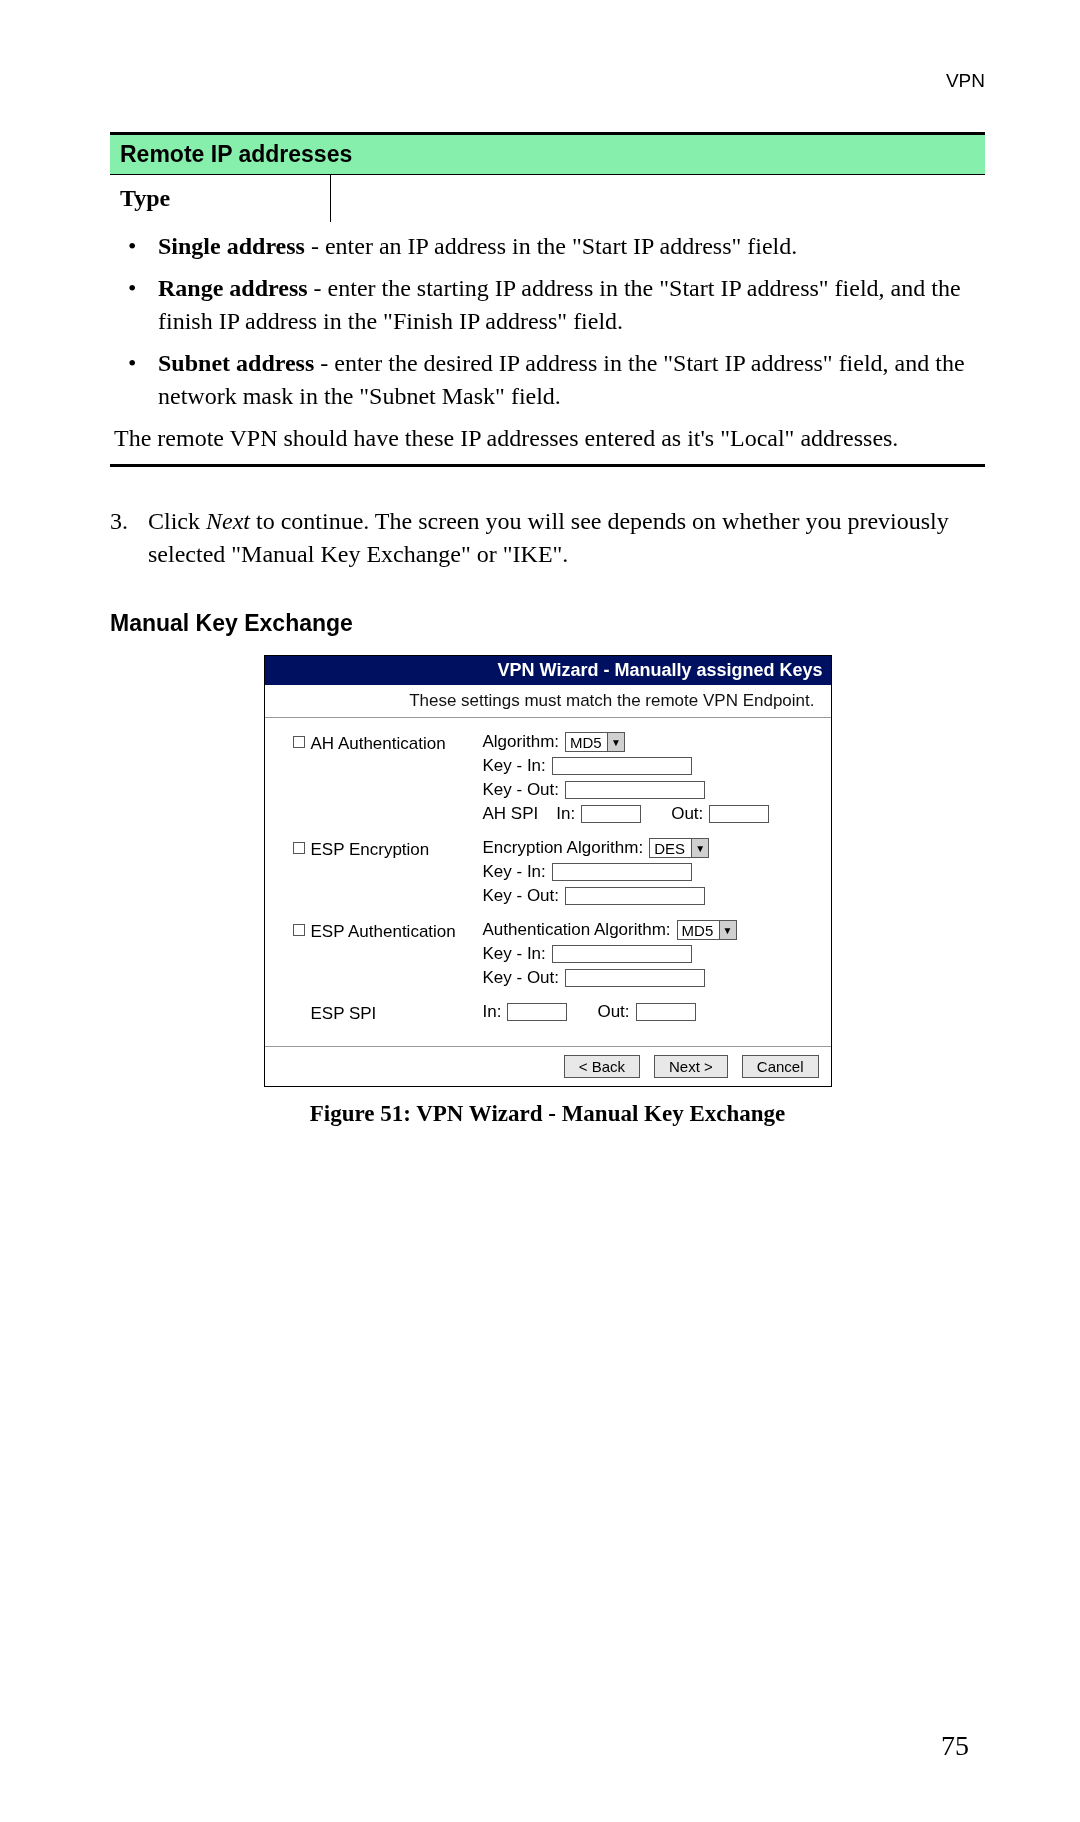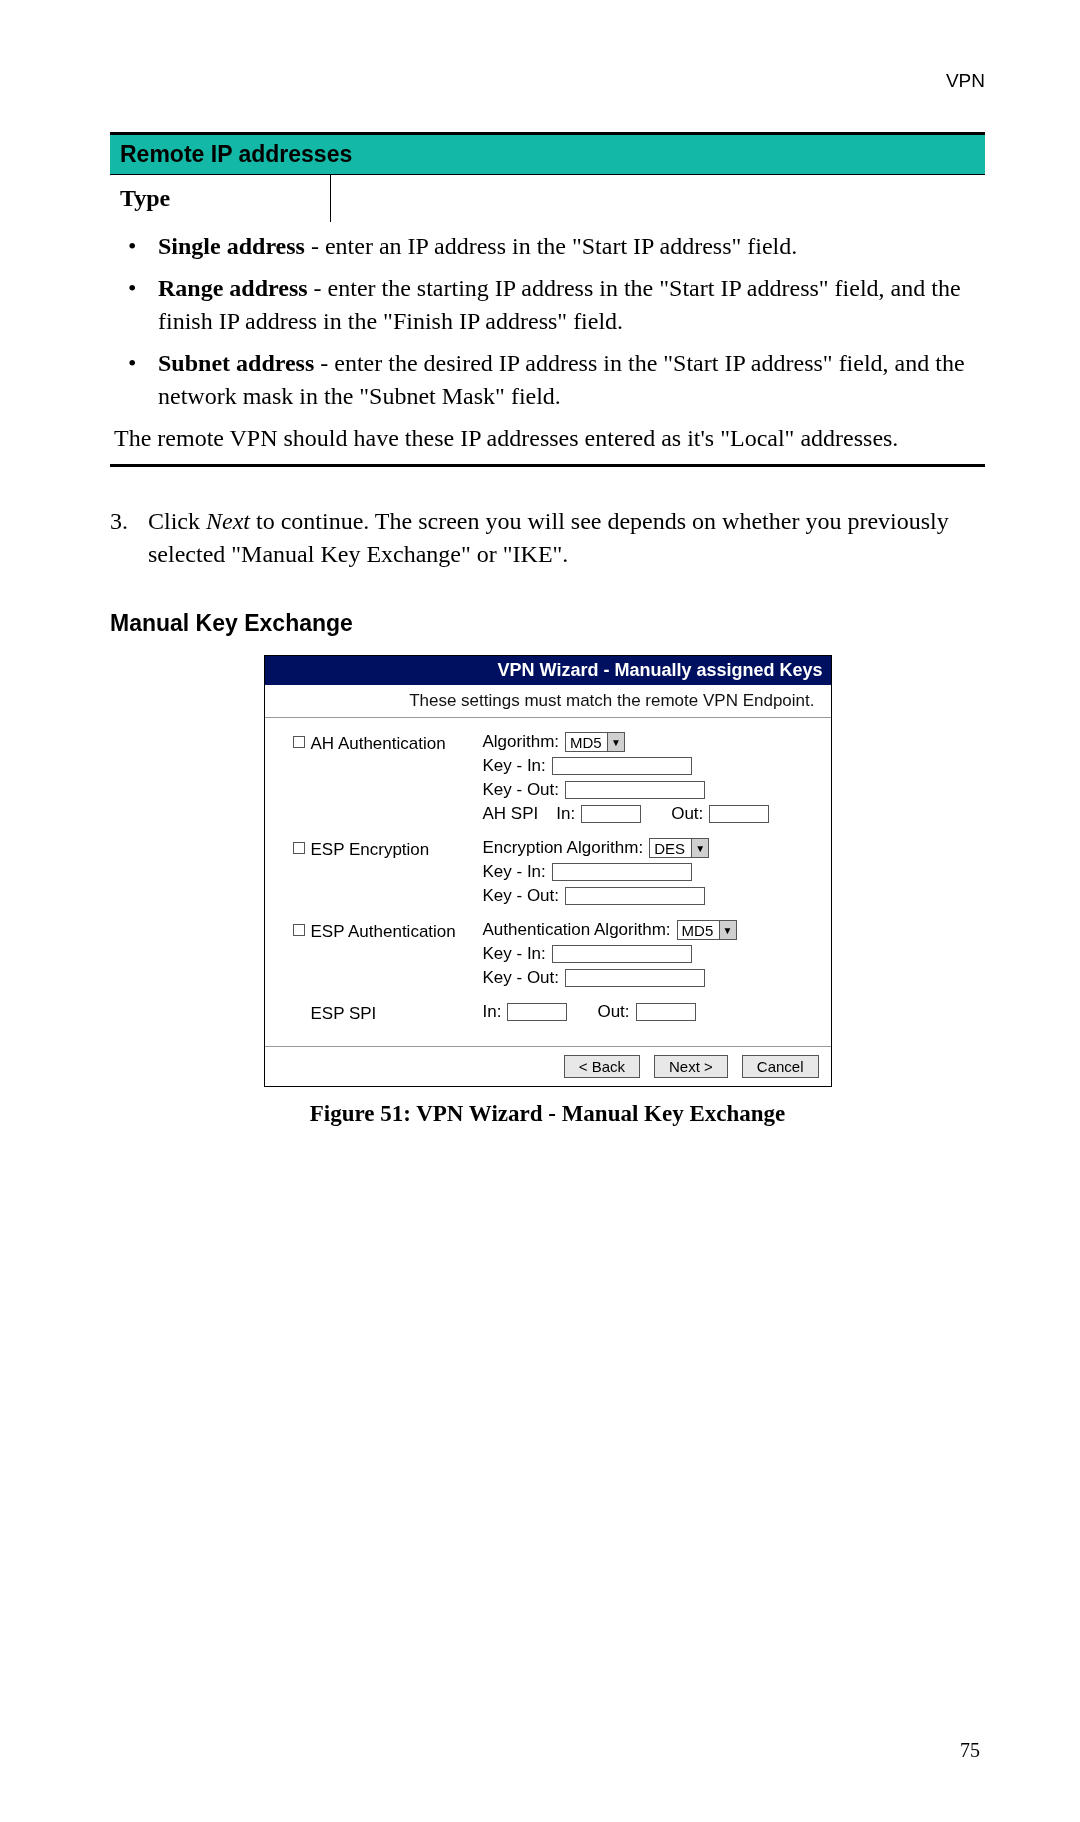--- a/index.html
+++ b/index.html
@@ -19,21 +19,21 @@
   .header-right {
     text-align: right;
     font-family: Arial, Helvetica, sans-serif;
     font-size: 19px;
   }
   .table-wrap {
     margin-top: 40px;
     border-top: 3px solid #000;
   }
   .table-head {
-    background: #14b8a6;
+    background: #86efac;
     border-bottom: 1px solid #000;
     padding: 6px 10px;
     font-family: Arial, Helvetica, sans-serif;
     font-weight: bold;
     font-size: 23px;
   }
   .table-row {
     display: flex;
     border-bottom: 3px solid #000;
     flex-direction: column;
@@ -195,22 +195,22 @@
   .figure-caption {
     text-align: center;
     font-family: "Times New Roman", Times, serif;
     font-weight: bold;
     font-size: 23px;
     margin-top: 14px;
   }
   .page-number {
     position: absolute;
     bottom: 60px;
-    right: 100px;
-    font-size: 20px;
+    right: 111px;
+    font-size: 28px;
     font-family: "Times New Roman", Times, serif;
     margin-left: 16px;
   }
 </style>
 </head>
 <body>
 
 <div class="page">
 
   <div class="header-right">VPN</div>

